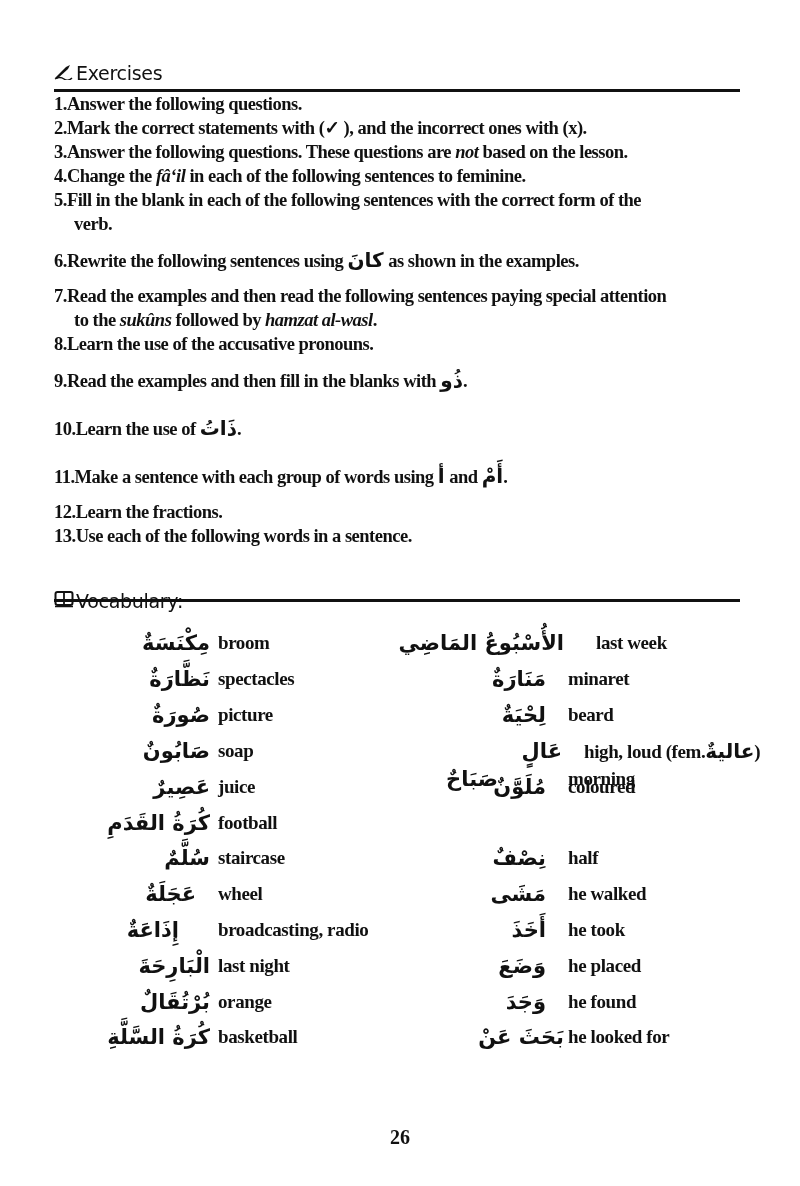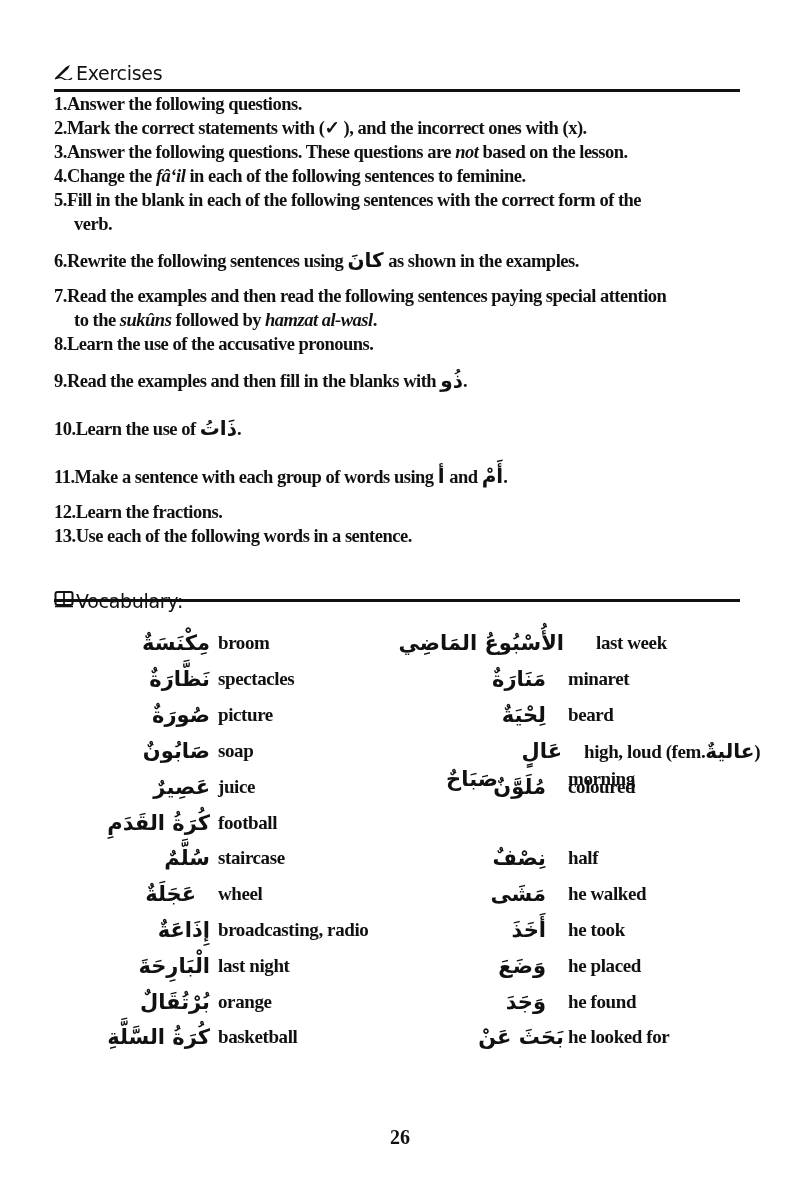--- a/index.html
+++ b/index.html
@@ -135,21 +135,21 @@
     </div>
     <div class="v-row" style="top:843px; left:0; width:800px;">
       <span class="v-ar" style="position:absolute; right:590px;">سُلَّمٌ</span>
       <span class="v-en" style="position:absolute; left:218px;">staircase</span>
     </div>
     <div class="v-row" style="top:879px; left:0; width:800px;">
       <span class="v-ar" style="position:absolute; right:604px;margin-left:6px;">عَجَلَةٌ</span>
       <span class="v-en" style="position:absolute; left:218px;">wheel</span>
     </div>
     <div class="v-row" style="top:915px; left:0; width:800px;">
-      <span class="v-ar" style="position:absolute; right:590px;margin-left:44px;">إِذَاعَةٌ</span>
+      <span class="v-ar" style="position:absolute; right:621px;margin-left:44px;">إِذَاعَةٌ</span>
       <span class="v-en" style="position:absolute; left:218px;">broadcasting, radio</span>
     </div>
     <div class="v-row" style="top:951px; left:0; width:800px;">
       <span class="v-ar" style="position:absolute; right:590px;">الْبَارِحَةَ</span>
       <span class="v-en" style="position:absolute; left:218px;">last night</span>
     </div>
     <div class="v-row" style="top:987px; left:0; width:800px;">
       <span class="v-ar" style="position:absolute; right:590px;">بُرْتُقَالٌ</span>
       <span class="v-en" style="position:absolute; left:218px;">orange</span>
     </div>

